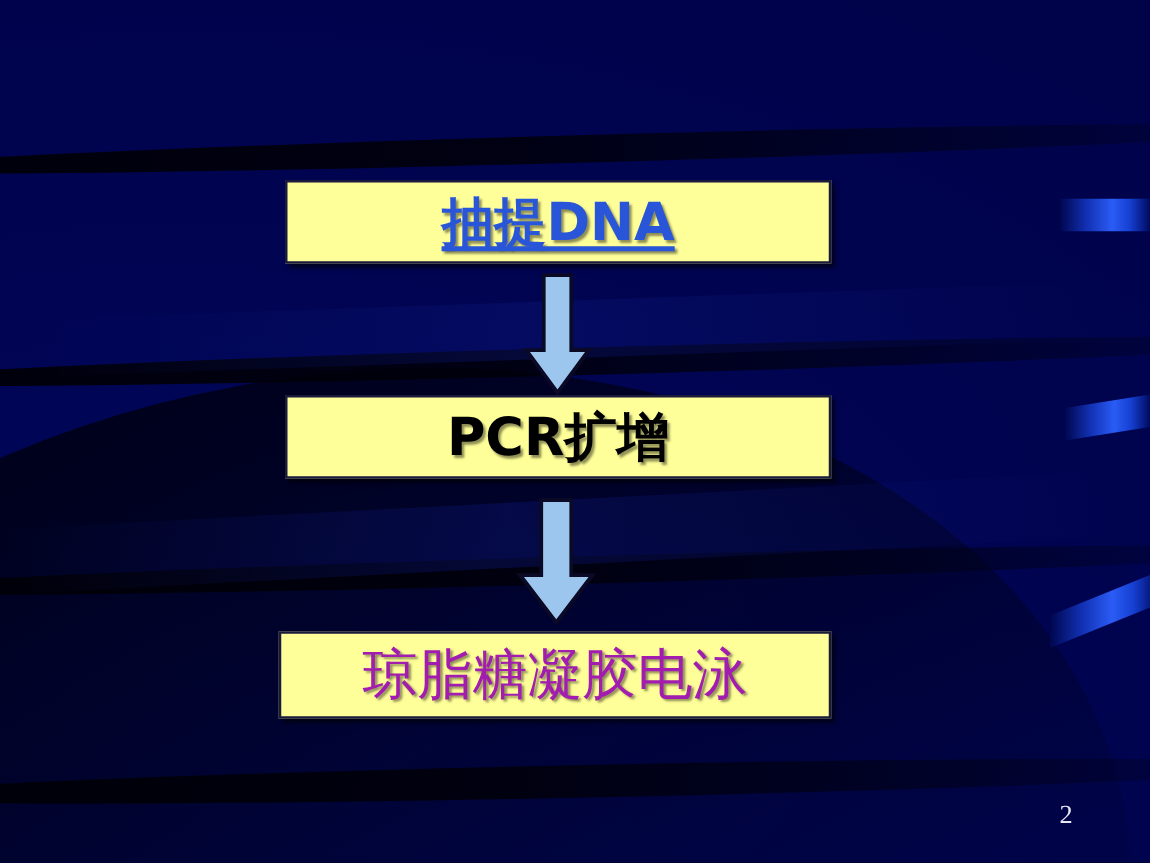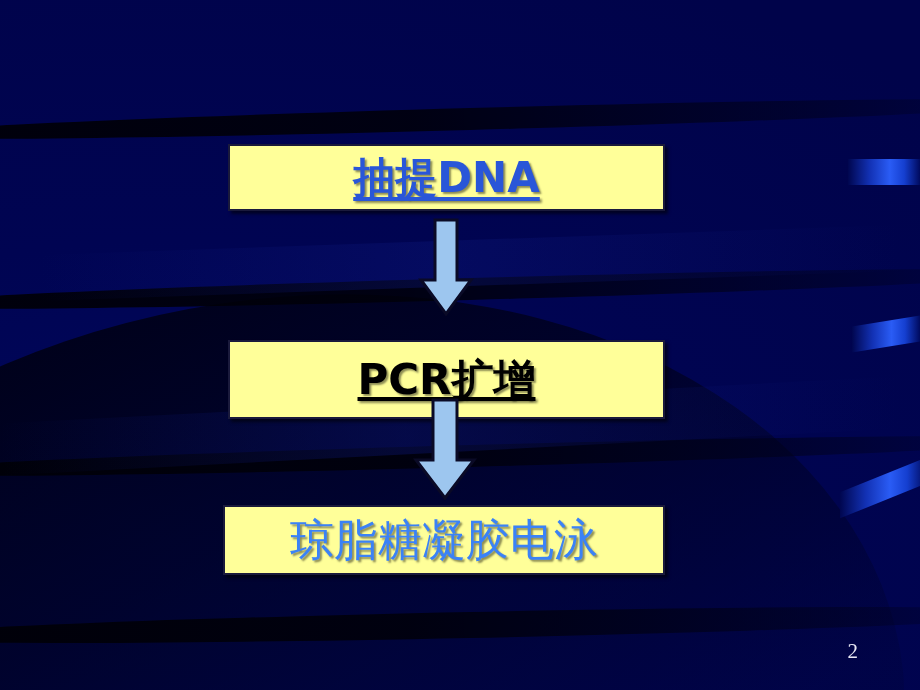--- a/index.html
+++ b/index.html
@@ -111,25 +111,25 @@
   }
 
   #box-extract       { left: 228px; top: 144px; width: 437px; height: 67px; }
   #box-extract .boxtext {
     color: #2956d8;
     font-size: 42px;
     text-decoration: underline;
     text-underline-offset: 5px;
   }
 
-  #box-pcr           { left: 228px; top: 340px; width: 437px; height: 79px; text-decoration: underline; }
+  #box-pcr           { left: 228px; top: 316px; width: 437px; height: 67px; }
   #box-pcr .boxtext  { color: #000000; font-size: 42px; }
 
   #box-gel           { left: 223px; top: 505px; width: 442px; height: 70px; }
-  #box-gel .boxtext  { color: #3b82f6; font-size: 44px; font-weight: 400; }
+  #box-gel .boxtext  { color: #a21caf; font-size: 44px; font-weight: 400; }
 
   
   .arrow {
     position: absolute;
     pointer-events: none;
   }
   #arrow-1 { left: 418px; top: 218px; width: 56px; height: 100px; }
   #arrow-2 { left: 412px; top: 398px; width: 66px; height: 104px; }
 
   

